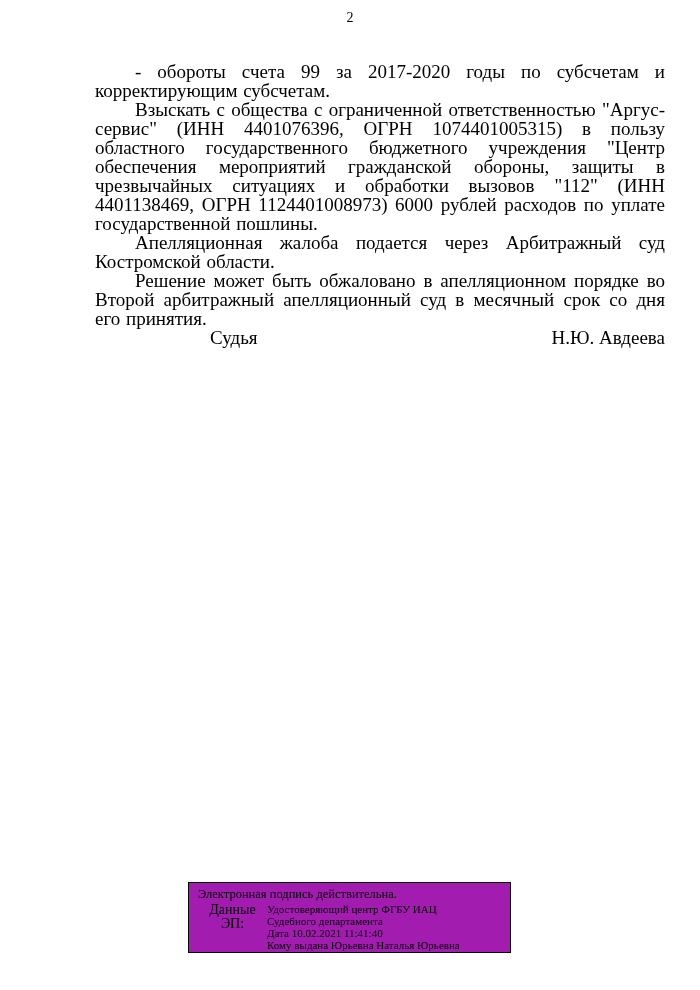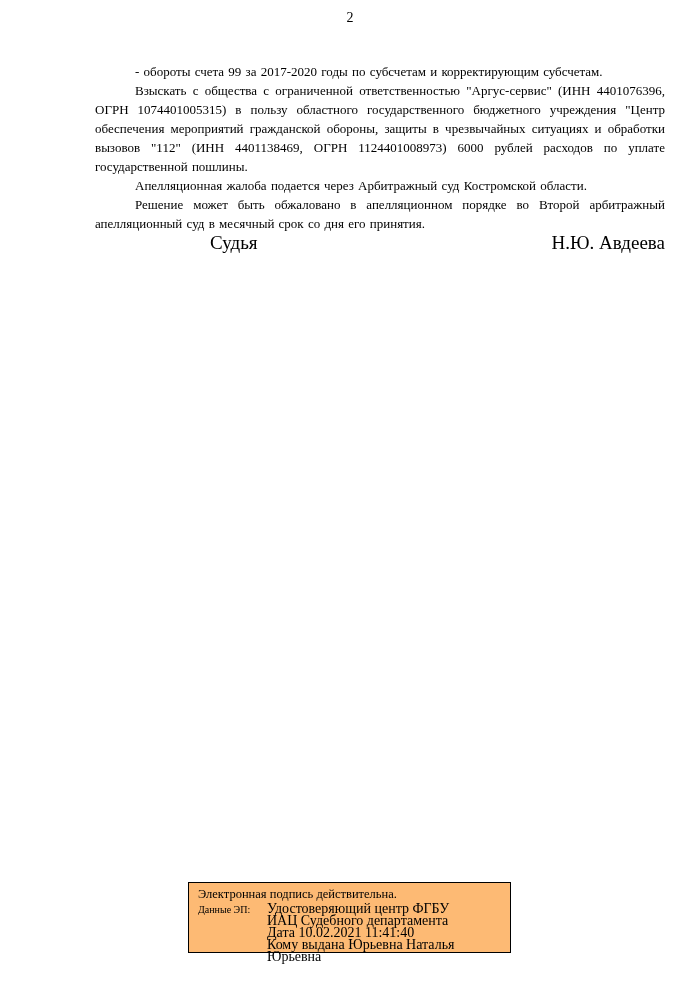--- a/index.html
+++ b/index.html
@@ -23,21 +23,21 @@
     line-height: 19px;
   }
   .content {
     margin: 35px 35px 0 95px; 
     width: 570px;
   }
   .content p {
     margin: 0;
     text-indent: 40px;
     text-align: justify;
-    font-size: 13px;
+    font-size: 19px;
     line-height: 19px;
     word-spacing: 1px;
   }
   .signature-line {
     display: flex;
     align-items: baseline;
     font-size: 19px;
     line-height: 19px;
   }
   .signature-role {
@@ -48,39 +48,40 @@
   }
   .stamp-box {
     position: absolute;
     left: 188px;
     top: 882px;
     width: 323px;
     height: 71px;
     border: 1px solid #000000;
     box-sizing: border-box;
     padding: 3px 0 0 9px;
-    background: #fdba74;
+    background: #a21caf;
   }
   .stamp-valid {
     font-size: 12.5px;
     line-height: 16px;
     white-space: nowrap;
   }
   .stamp-row {
     display: flex;
     margin-top: 1px;
   }
   .stamp-label {
-    font-size: 10px;
+    font-size: 14px;
     line-height: 14px;
     width: 69px;
     flex: 0 0 69px;
+    text-align: center;
   }
   .stamp-details {
-    font-size: 14px;
+    font-size: 11px;
     line-height: 12px;
     width: 195px;
   }
   .stamp-details div {
     margin: 0;
   }
 </style>
 </head>
 <body>
 

